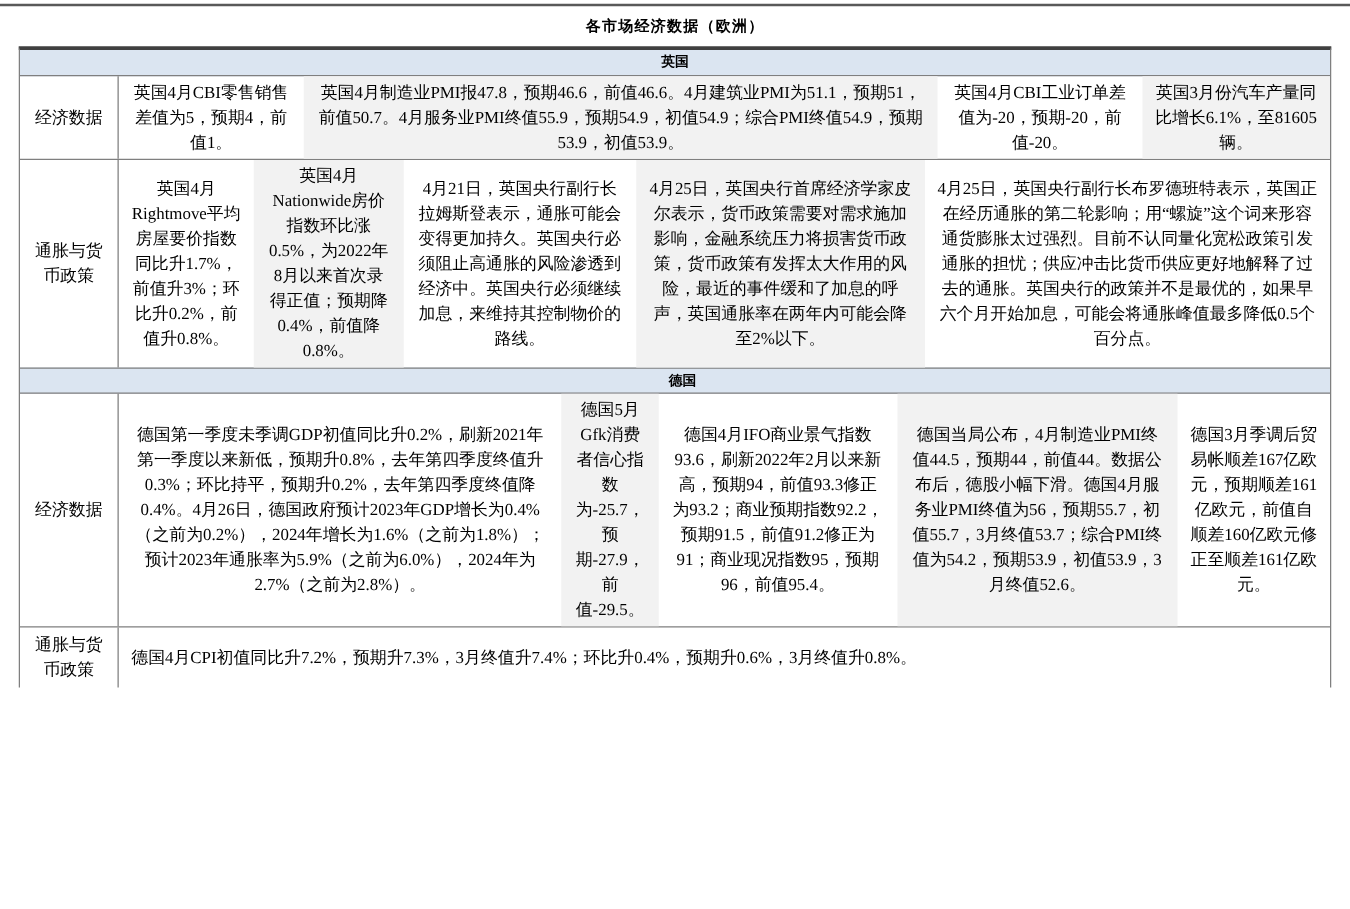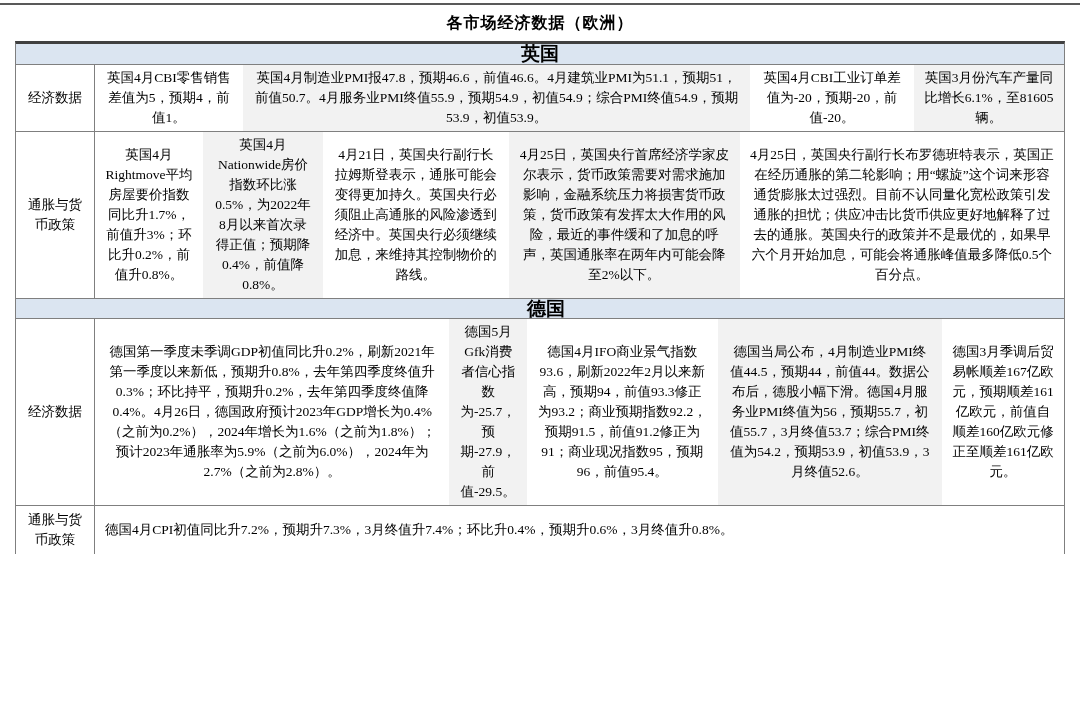--- a/index.html
+++ b/index.html
@@ -14,39 +14,39 @@
 
   .top-rule {
     position: absolute; top: 3px; left: 0; right: 0;
     height: 2px; background: #595959;
   }
 
   .title {
     padding: 13px 0 7px 0;
     text-align: center;
     font-family: "Liberation Sans", "DejaVu Sans", sans-serif;
-    font-size: 16px;
+    font-size: 12px;
     font-weight: bold;
     letter-spacing: 1px;
   }
 
   .table {
     margin: 0 15px;
     width: 1050px;
     border-top: 3px solid #404040;
     border-left: 1px solid #7f7f7f;
     border-right: 1px solid #7f7f7f;
   }
 
   .country-band {
     background: #dbe5f1;
     border-bottom: 1px solid #7f7f7f;
     text-align: center;
     font-weight: bold;
-    font-size: 19px;
+    font-size: 11px;
     height: 21px;
     line-height: 20px;
   }
   .country-band.mid { border-top: 1px solid #7f7f7f; padding-left: 12px; }
 
   .group { display: flex; }
   .group + .group { border-top: 1px solid #7f7f7f; }
 
   .label-cell {
     width: 79px;

